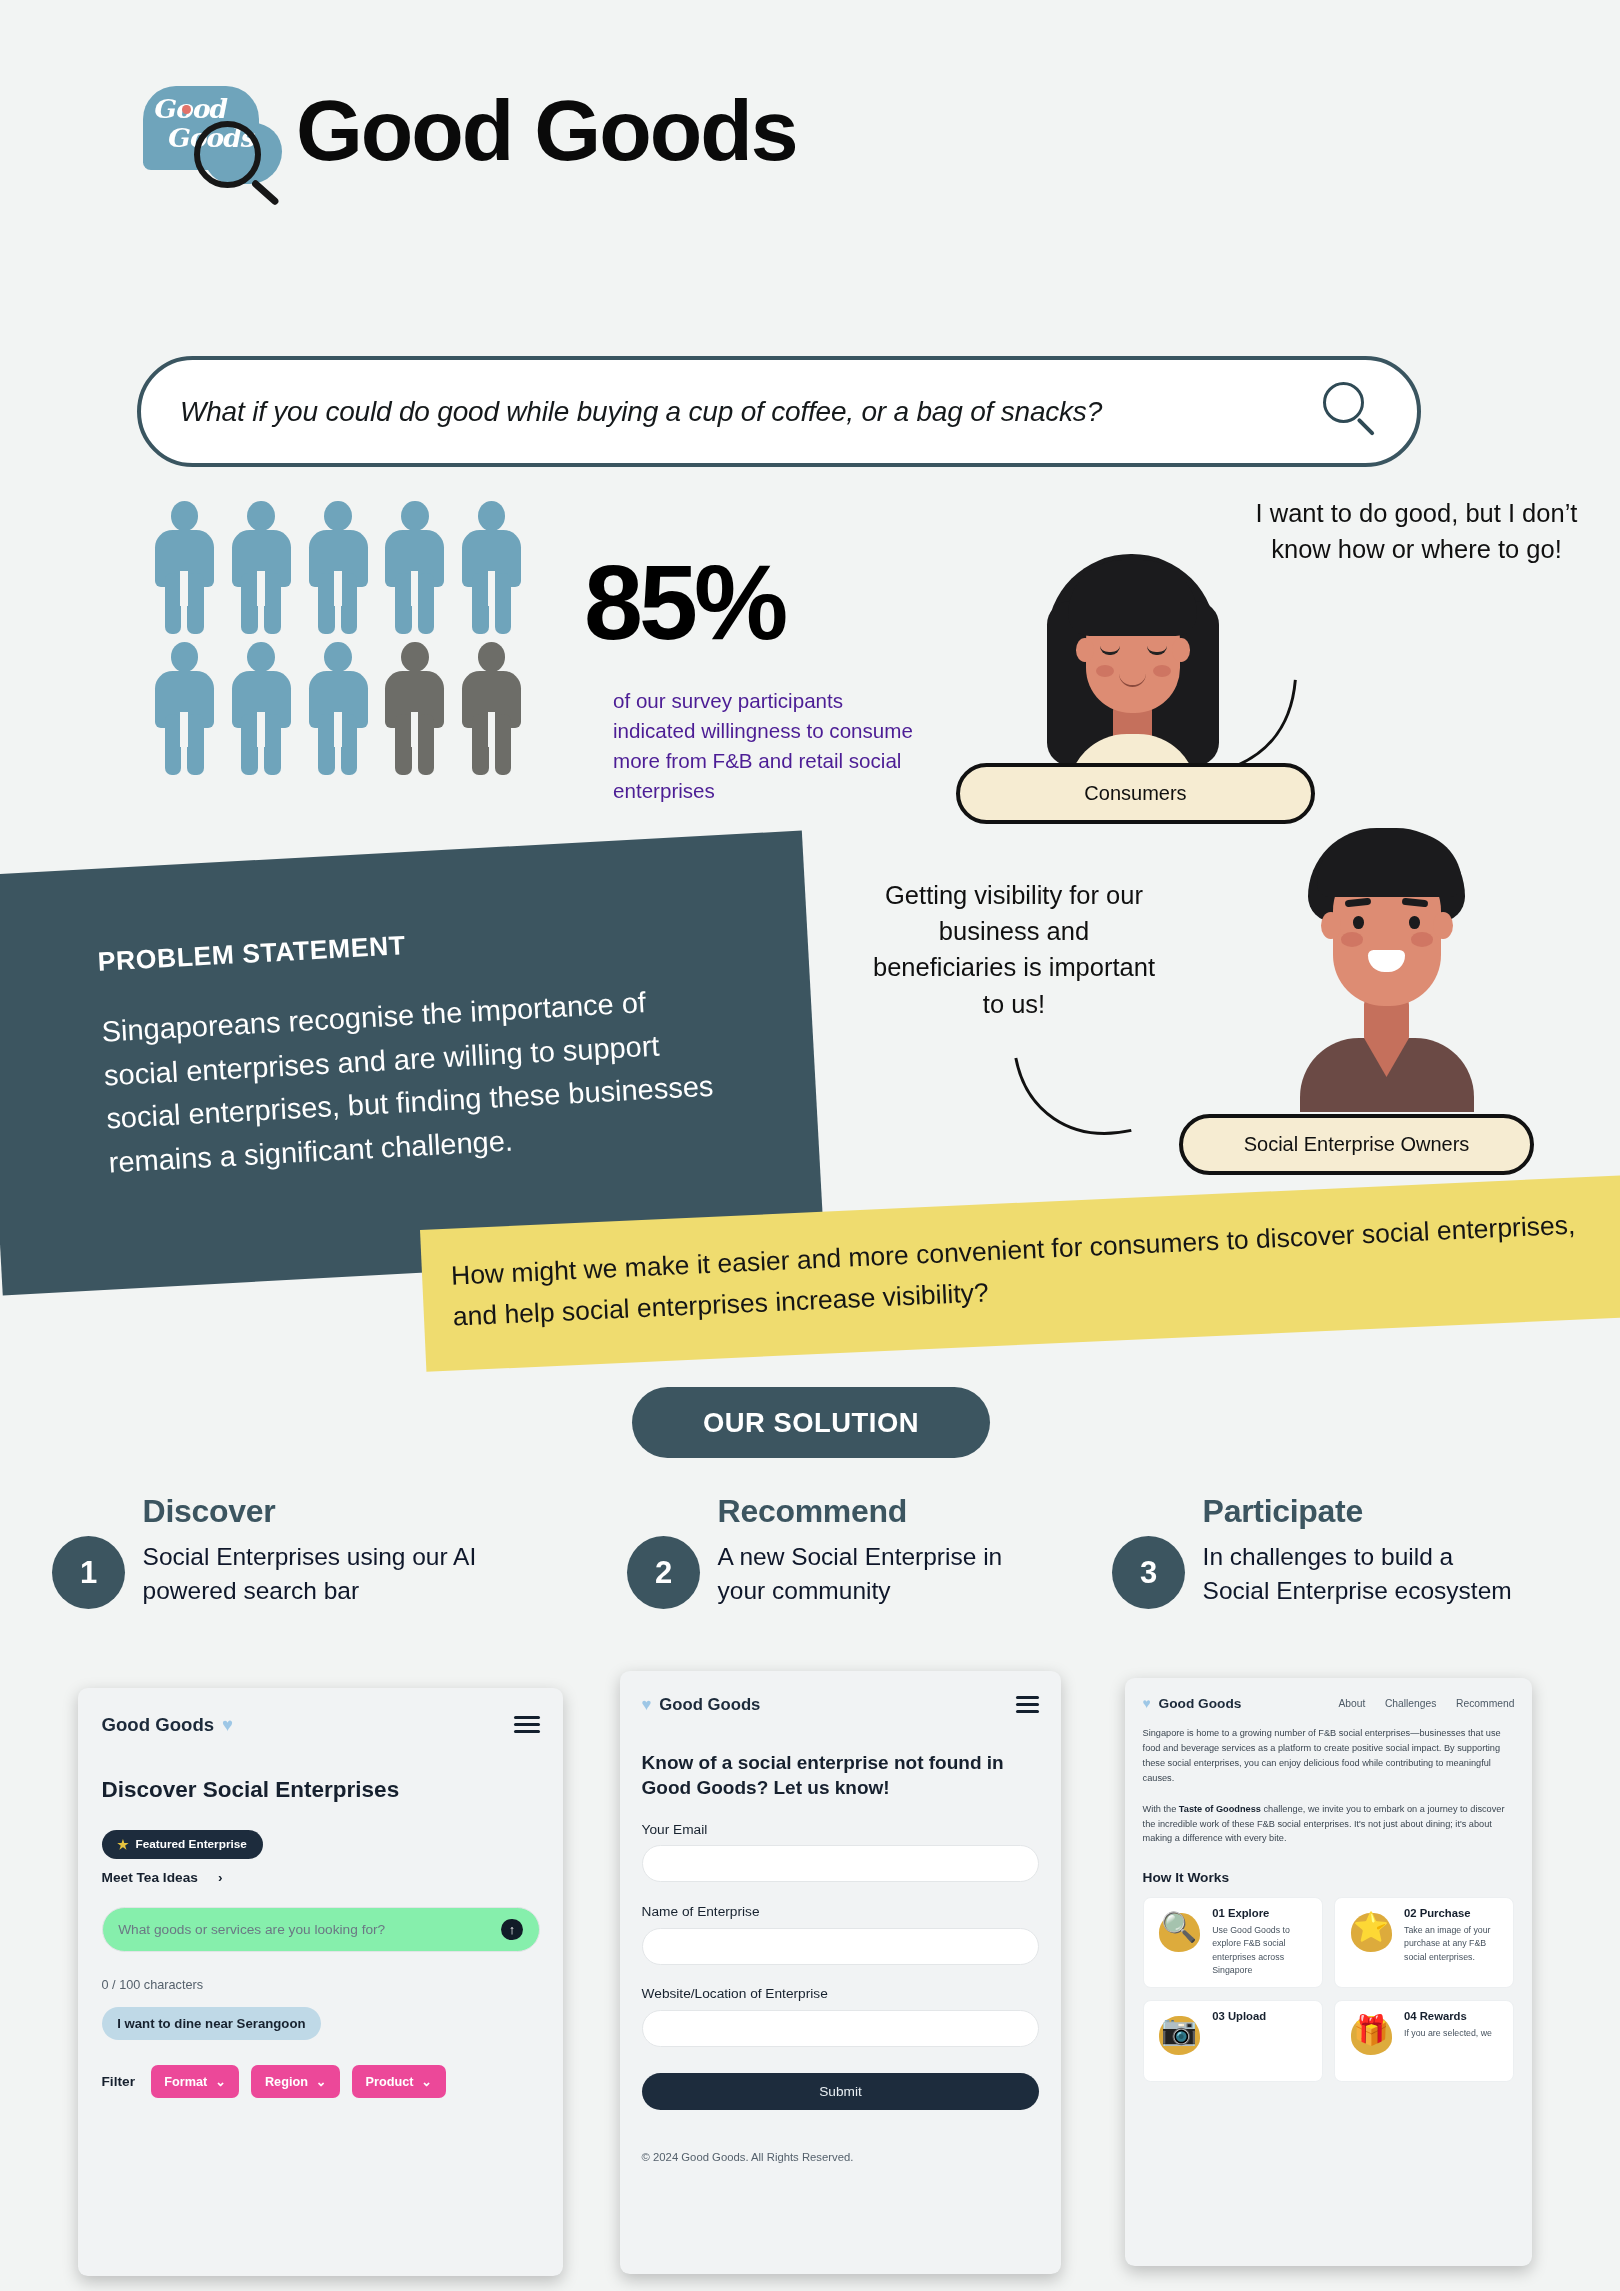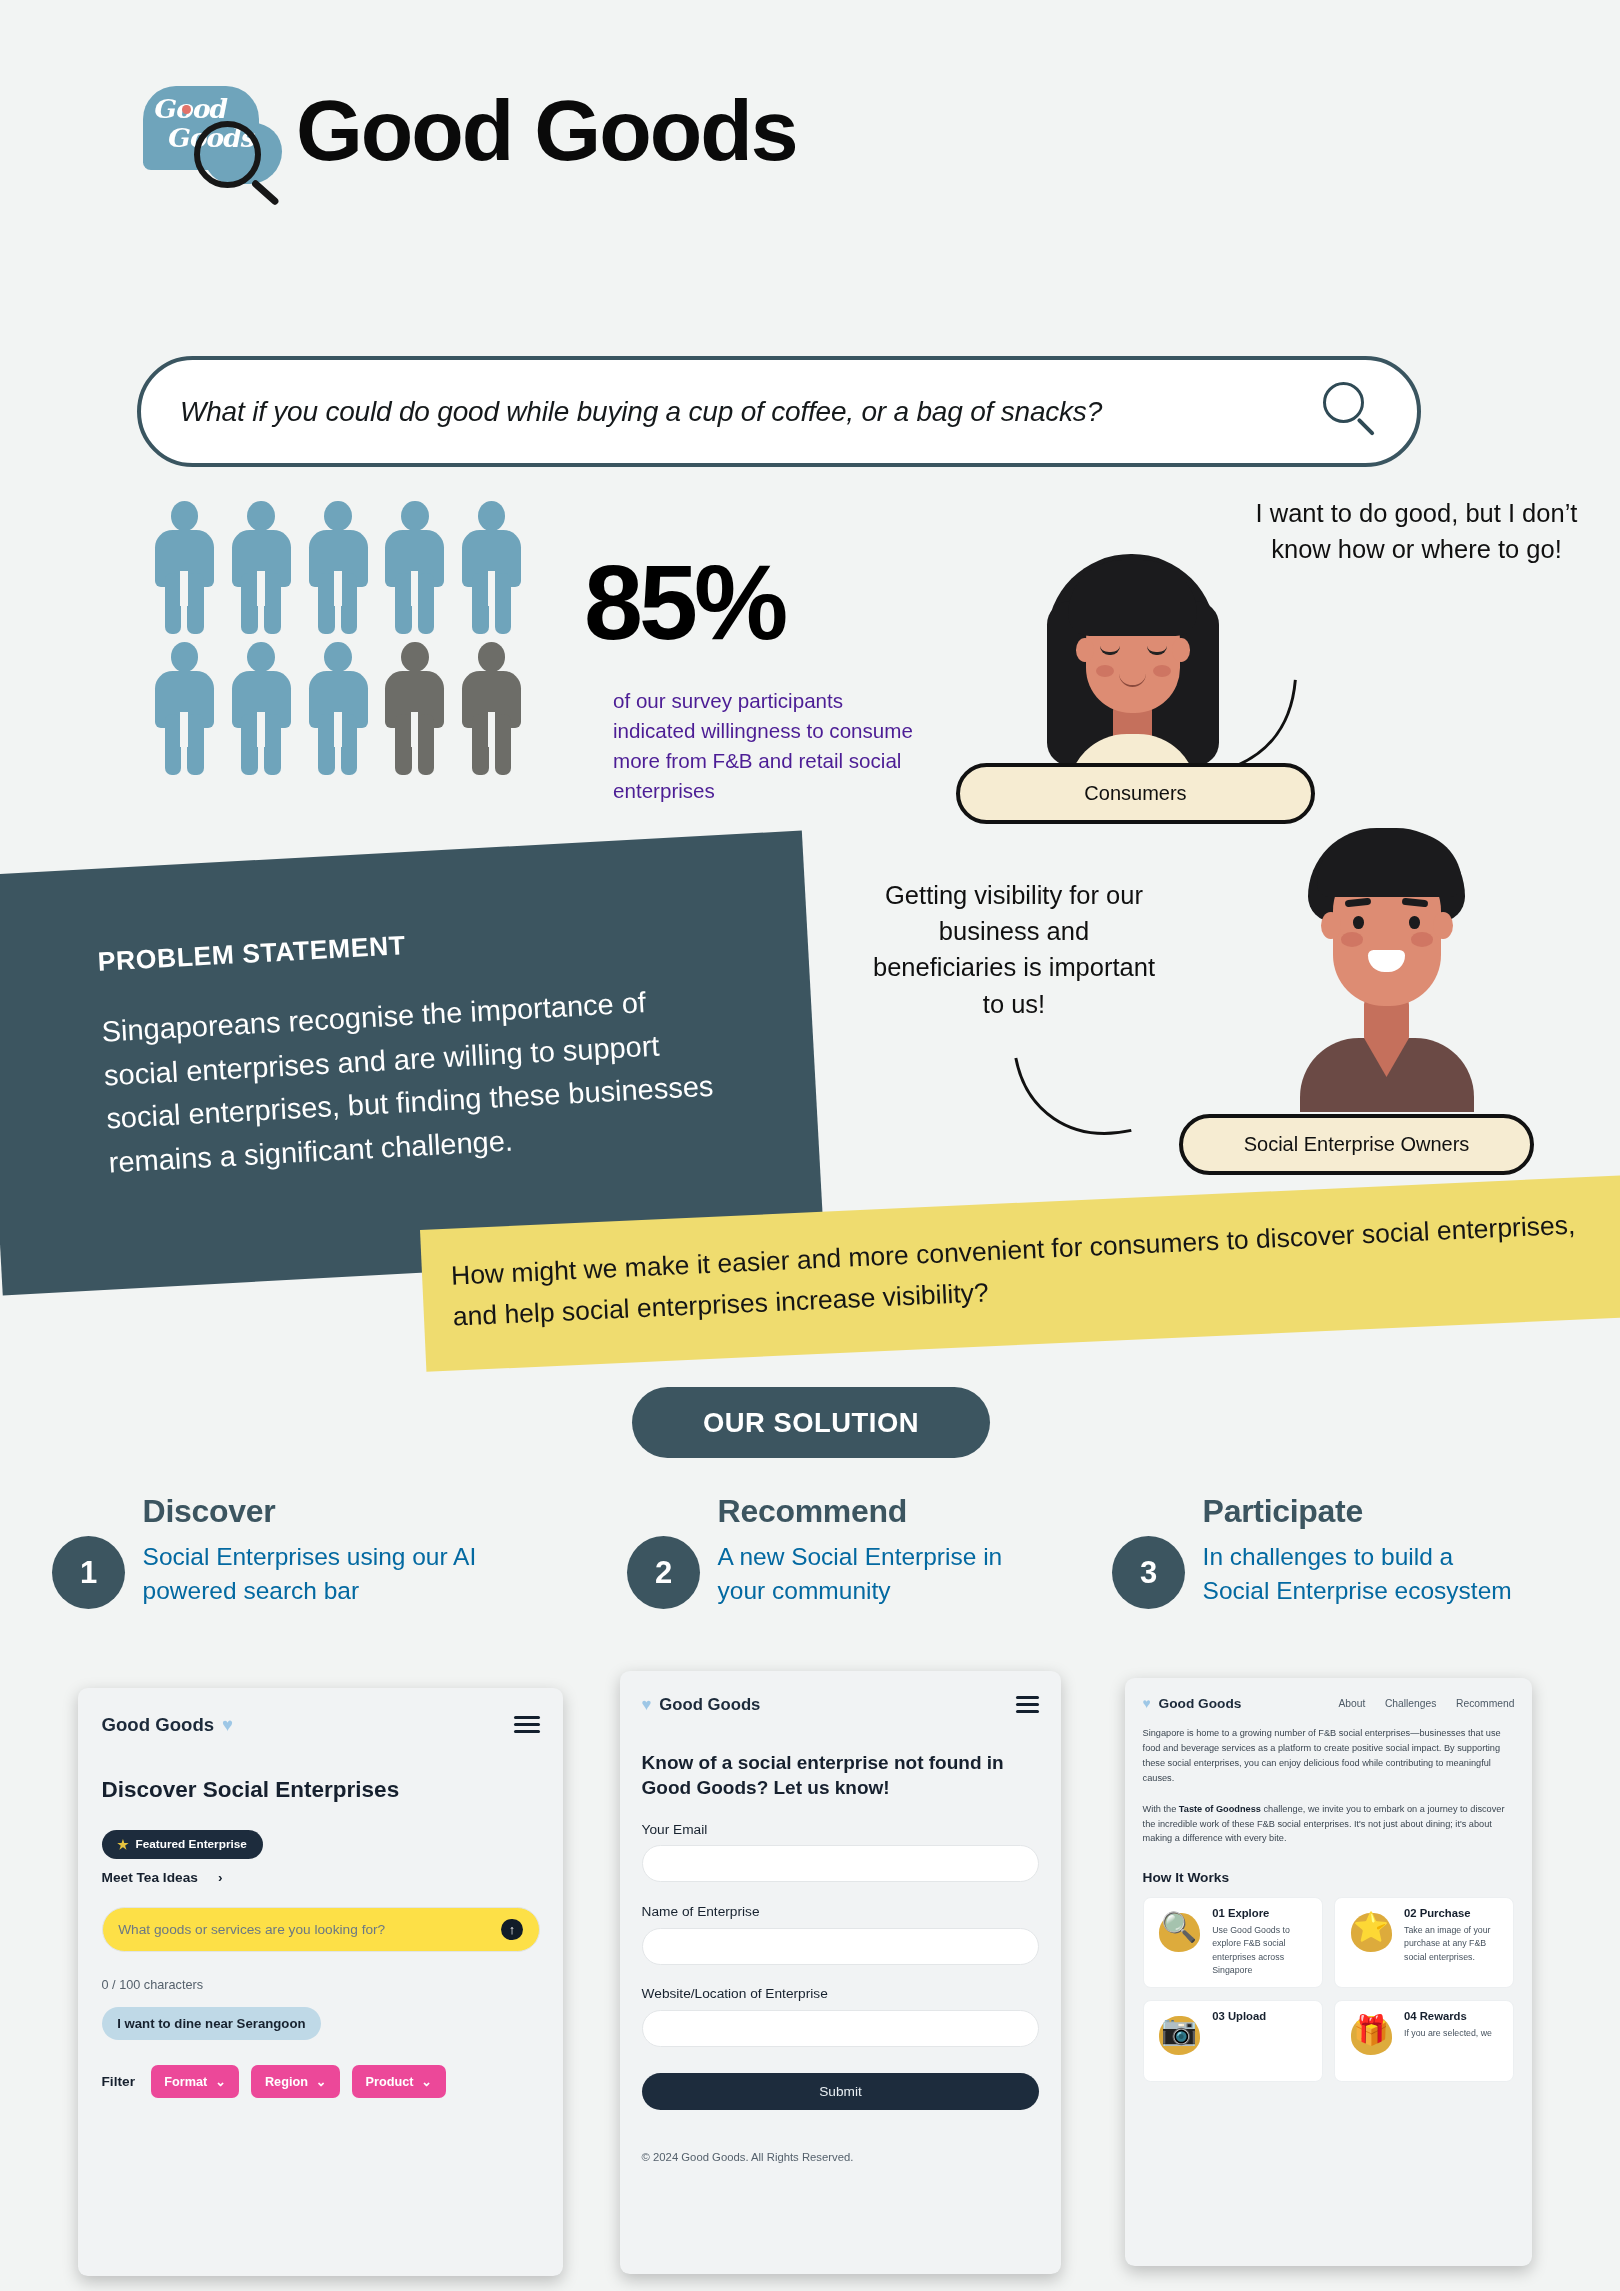--- a/index.html
+++ b/index.html
@@ -196,21 +196,21 @@
   #step-3 { left: 1112px; top: 1493px; width: 412px; }
   .step-badge {
     flex: none; width: 73px; height: 73px; border-radius: 50%;
     background: #3c5560; color: #fff; font-size: 31px; font-weight: 700;
     display: flex; align-items: center; justify-content: center; margin-top: 41px;
   }
   #step-1 .step-badge { margin-top: 43px; }
   #step-2 .step-badge { margin-top: 43px; }
   #step-3 .step-badge { margin-top: 43px; }
   .step-title { font-size: 32px; font-weight: 700; color: #3c5560; letter-spacing: -0.3px; }
-  .step-desc { margin-top: 9.8px; font-size: 24.5px; line-height: 1.4; color: #0369a1; }
+  .step-desc { margin-top: 9.8px; font-size: 24.5px; line-height: 1.4; color: #0f172a; }
 
   
   .mock {
     position: absolute; background: #f1f3f4; border-radius: 9.8px;
     box-shadow: 0 5.9px 15.7px rgba(0,0,0,0.22);
     overflow: hidden;
   }
   #mock-1 { left: 78px; top: 1688px; width: 485px; height: 588px; }
   #mock-2 { left: 620px; top: 1671px; width: 441px; height: 603px; }
   #mock-3 { left: 1125px; top: 1678px; width: 407px; height: 588px; }
@@ -226,21 +226,21 @@
   #m1-brand { font-size: 18.6px; }
   #mock-1 .hamburger i { width: 25.5px; height: 3.4px; }
   #m1-heading { margin-top: 41px; font-size: 22.5px; font-weight: 700; color: #16202e; }
   #m1-featured {
     margin-top: 27.4px; display: inline-flex; align-items: center; gap: 6.9px;
     background: #1d2c3d; color: #fff; border-radius: 19.6px; padding: 6.9px 15.7px; font-size: 11.8px; font-weight: 600;
   }
   #m1-featured .star { color: #e7c33f; font-size: 12.7px; }
   #m1-meet { margin-top: 11.8px; font-size: 13.7px; font-weight: 700; color: #16202e; display: flex; gap: 20px; align-items: center; }
   #m1-searchfield {
-    margin-top: 21.6px; background: #fde047; border: 1px solid #e1e4e6; border-radius: 25.5px;
+    margin-top: 21.6px; background: #86efac; border: 1px solid #e1e4e6; border-radius: 25.5px;
     height: 45px; display: flex; align-items: center; padding: 0 15.7px; justify-content: space-between;
   }
   #m1-search-ph { font-size: 13.7px; color: #6b7884; }
   #m1-arrow { width: 21.6px; height: 21.6px; border-radius: 50%; background: #111c28; color: #fff;
     display: flex; align-items: center; justify-content: center; font-size: 12.7px; }
   #m1-count { margin-top: 25.5px; font-size: 12.7px; color: #55616c; }
   .m1-sugg {
     margin-top: 15.7px; display: inline-block; background: #bfd9e7; color: #17222f;
     border-radius: 17.6px; padding: 8.8px 15.7px; font-size: 13.2px; font-weight: 700;
   }

